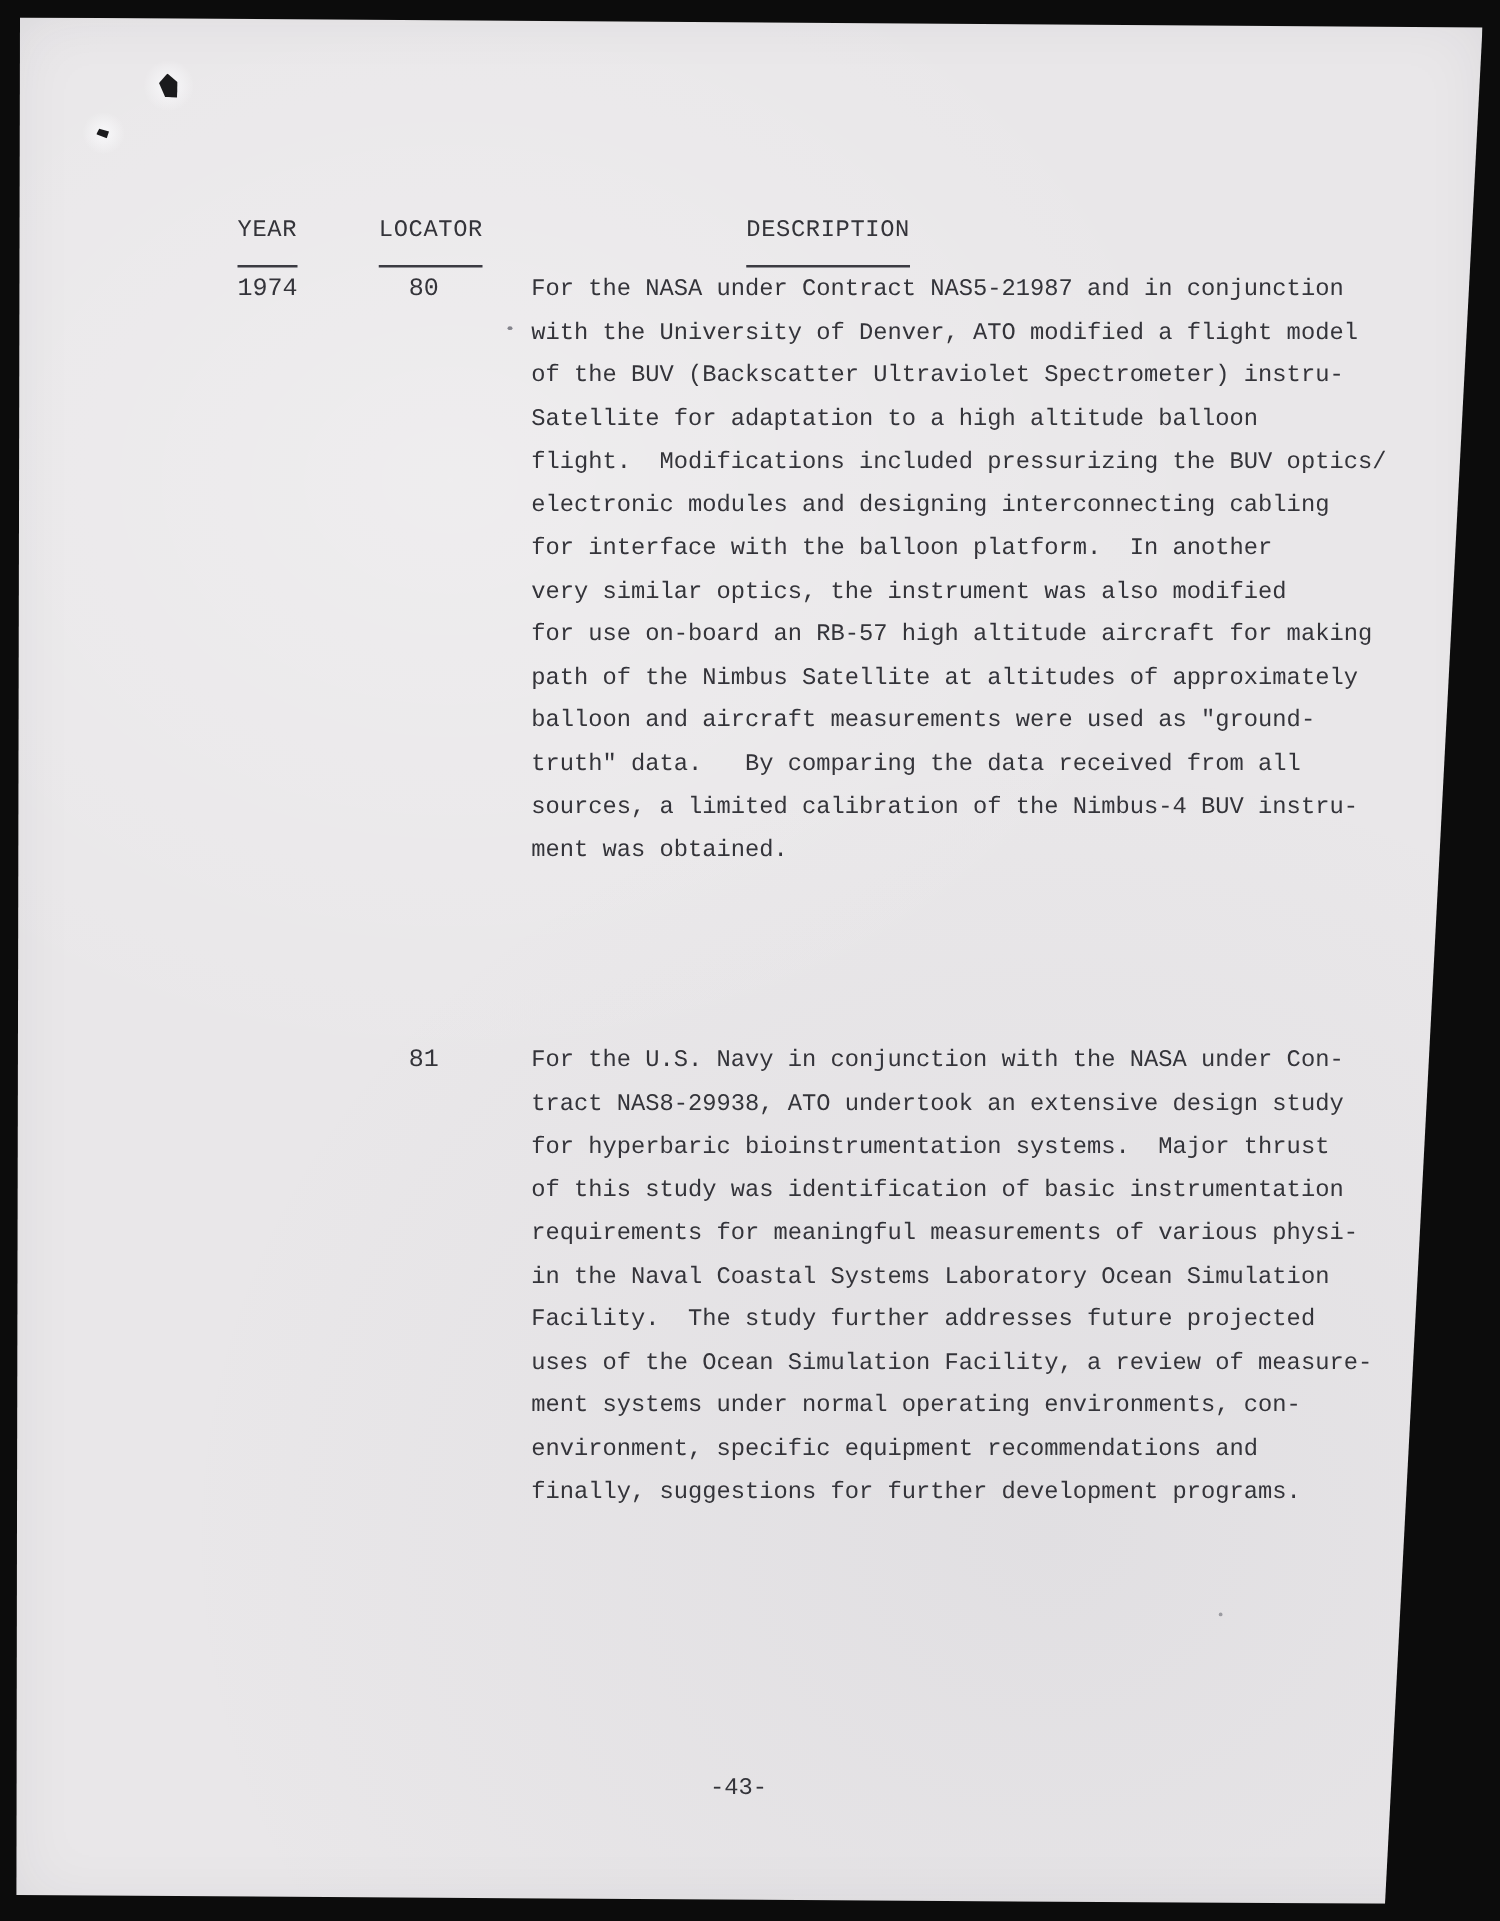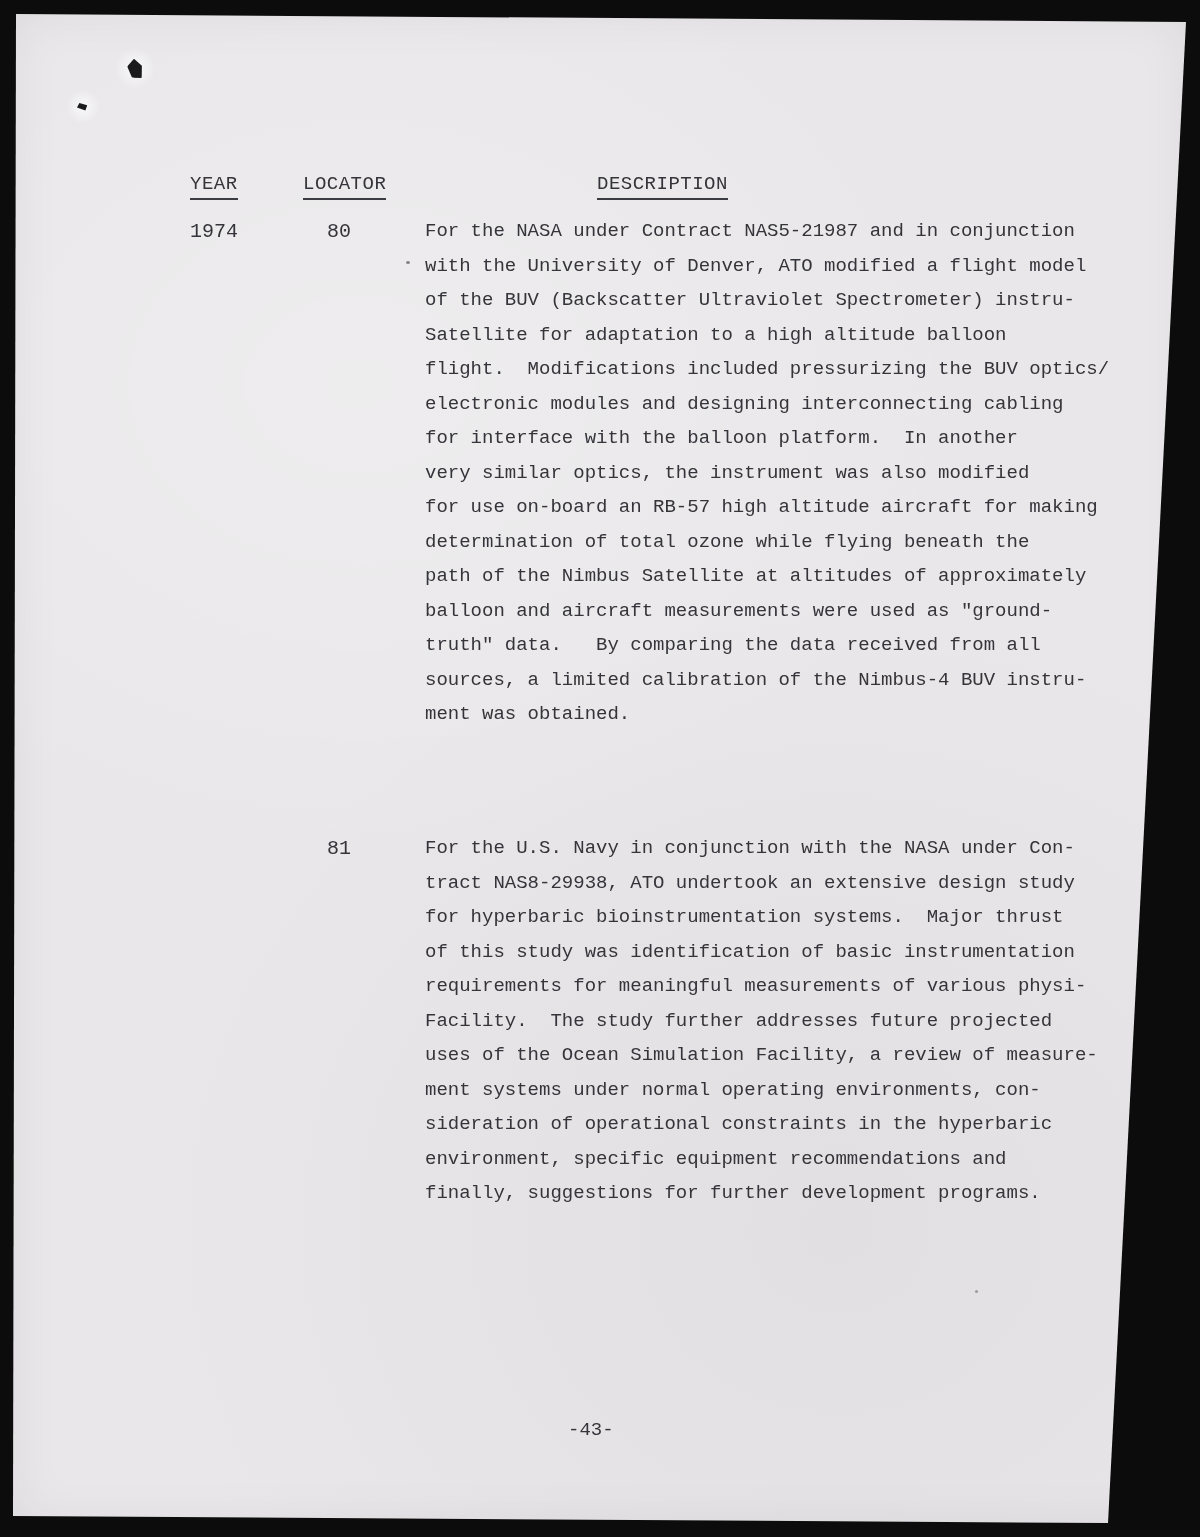--- a/index.html
+++ b/index.html
@@ -25,21 +25,21 @@
       #e9e7e9;
     box-shadow: inset 0 0 60px rgba(40,40,55,0.10);
     color: #34343a;
   }
   .col-header {
     position: absolute;
     display: inline-block;
     font-size: 19px;
     line-height: 22px;
     letter-spacing: 0.5px;
-    padding-bottom: 3px;
+    padding-bottom: 17px;
     border-bottom: 2px solid #3b3b42;
     white-space: pre;
   }
   .cell {
     position: absolute;
     font-size: 20px;
     line-height: 22px;
     white-space: pre;
   }
   .para {
@@ -114,39 +114,38 @@
     <div class="para" style="top:214px;">
       <div class="line">For the NASA under Contract NAS5-21987 and in conjunction</div>
       <div class="line">with the University of Denver, ATO modified a flight model</div>
       <div class="line">of the BUV (Backscatter Ultraviolet Spectrometer) instru-</div>
       <div class="line">Satellite for adaptation to a high altitude balloon</div>
       <div class="line">flight.  Modifications included pressurizing the BUV optics/</div>
       <div class="line">electronic modules and designing interconnecting cabling</div>
       <div class="line">for interface with the balloon platform.  In another</div>
       <div class="line">very similar optics, the instrument was also modified</div>
       <div class="line">for use on-board an RB-57 high altitude aircraft for making</div>
-      <div class="line">determination of total ozone while flying beneath the</div>
       <div class="line">path of the Nimbus Satellite at altitudes of approximately</div>
       <div class="line">balloon and aircraft measurements were used as "ground-</div>
       <div class="line">truth" data.   By comparing the data received from all</div>
       <div class="line">sources, a limited calibration of the Nimbus-4 BUV instru-</div>
       <div class="line">ment was obtained.</div>
     </div>
 
     <span class="cell" style="left:327px; top:838px;">81</span>
 
     <div class="para" style="top:831px;">
       <div class="line">For the U.S. Navy in conjunction with the NASA under Con-</div>
       <div class="line">tract NAS8-29938, ATO undertook an extensive design study</div>
       <div class="line">for hyperbaric bioinstrumentation systems.  Major thrust</div>
       <div class="line">of this study was identification of basic instrumentation</div>
       <div class="line">requirements for meaningful measurements of various physi-</div>
+      <div class="line">in the Naval Coastal Systems Laboratory Ocean Simulation</div>
       <div class="line">Facility.  The study further addresses future projected</div>
       <div class="line">uses of the Ocean Simulation Facility, a review of measure-</div>
       <div class="line">ment systems under normal operating environments, con-</div>
-      <div class="line">sideration of operational constraints in the hyperbaric</div>
       <div class="line">environment, specific equipment recommendations and</div>
       <div class="line">finally, suggestions for further development programs.</div>
     </div>
 
     <span class="page-number">-43-</span>
   </div>
 </div>
 
 </body></html>

